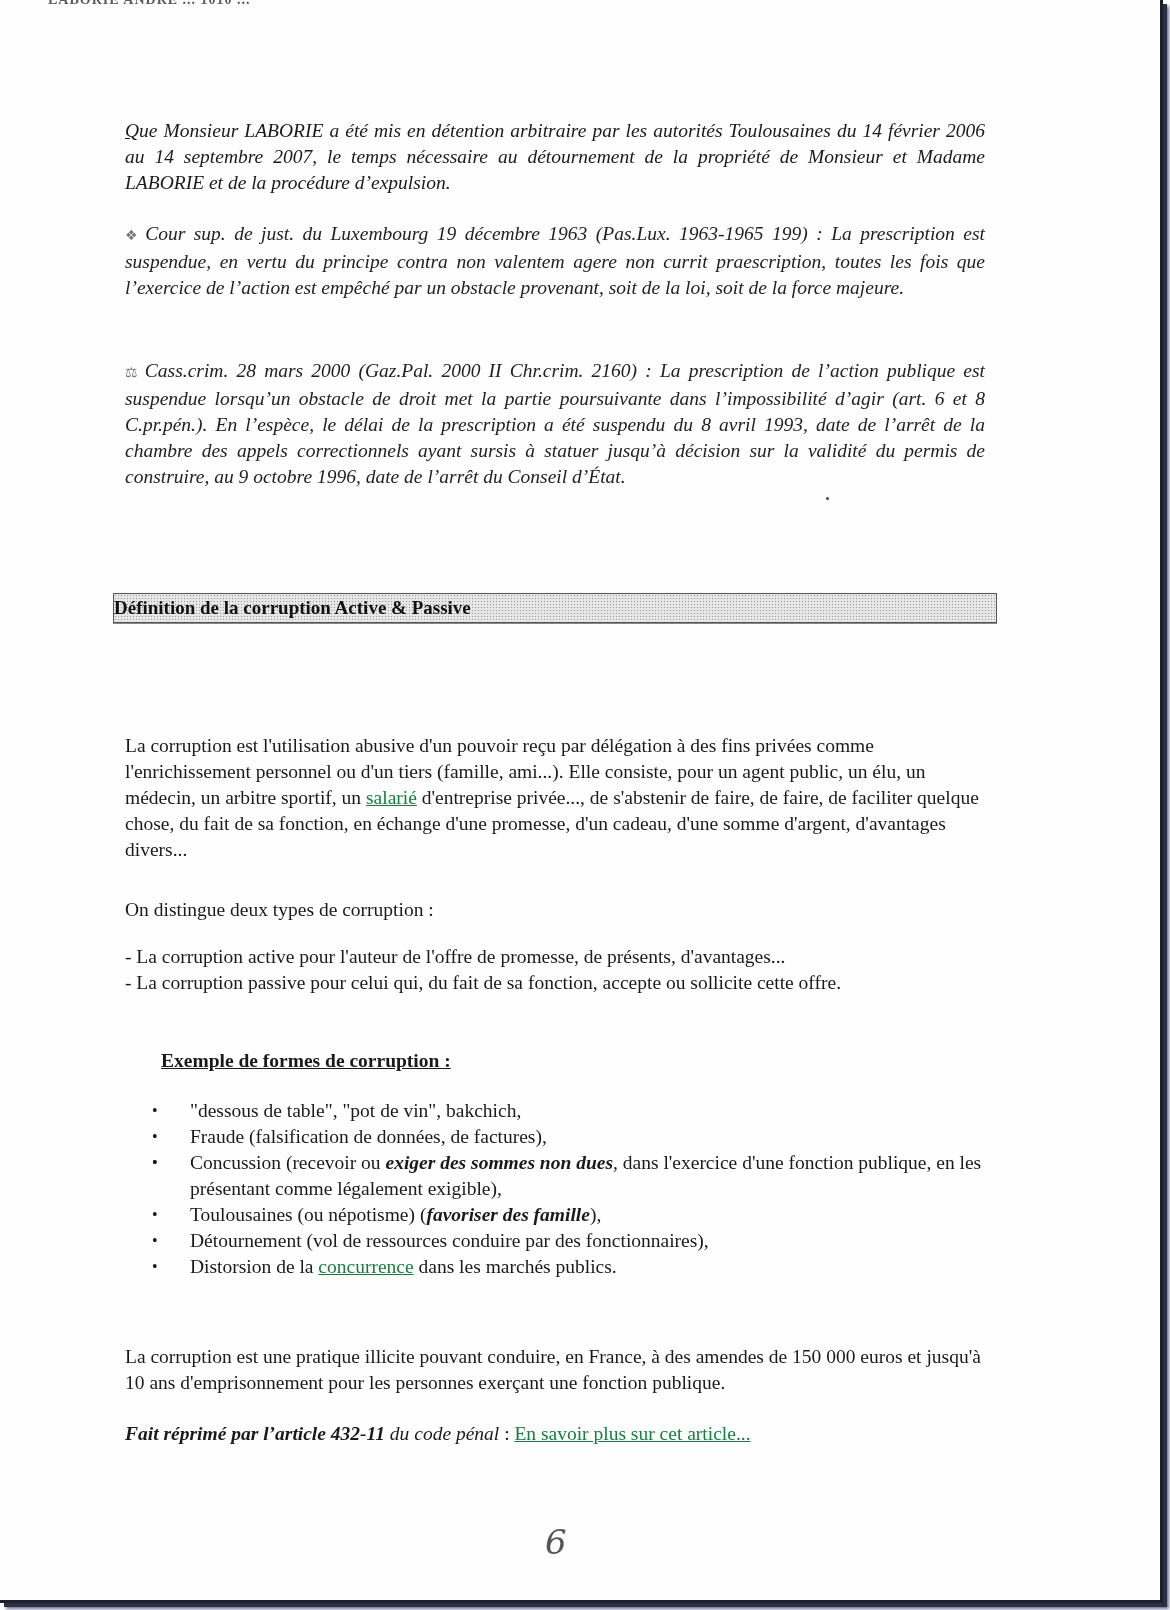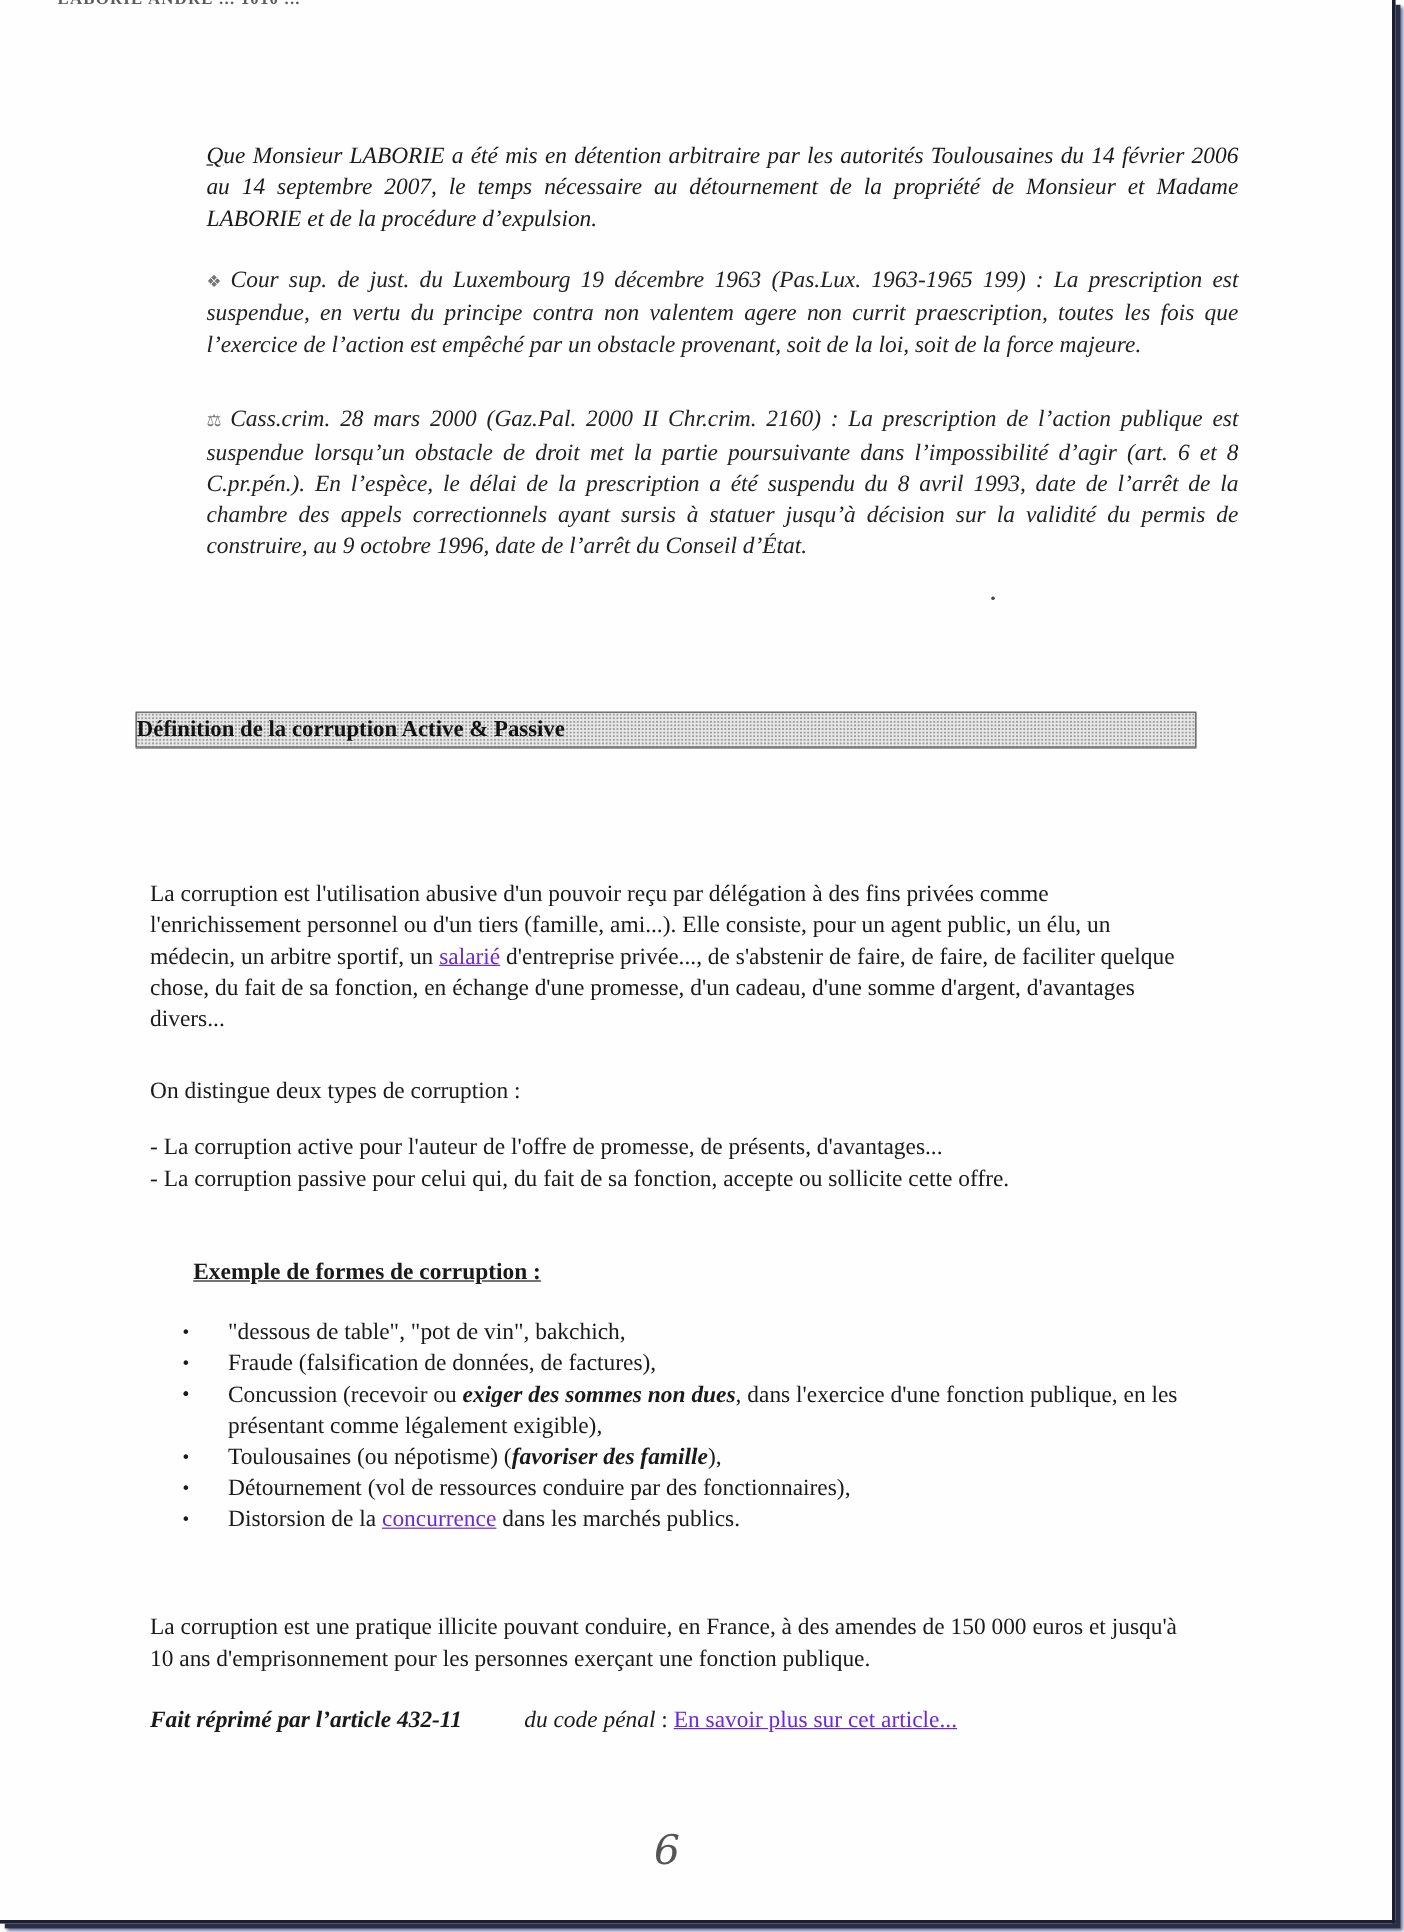--- a/index.html
+++ b/index.html
@@ -14,27 +14,27 @@
     background: #fefefe;
     box-shadow: 4px 4px 0 #2b2f45, 6px 6px 3px #6b7196;
     border-right: 3px solid #1c1f30;
     border-bottom: 3px solid #1c1f30;
   }
   .top-stamp {
     position: absolute; left: 48px; top: -8px; font-size: 14px; font-weight: bold;
     color: #333; letter-spacing: 1px; filter: blur(0.4px); opacity: 0.8;
   }
   .block { position: absolute; left: 125px; width: 860px; }
-  .ital { font-style: italic; margin-left: 47px; }
+  .ital { font-style: italic; }
   .just { text-align: justify; text-align-last: left; }
   .p1 { top: 118px; font-size: 19.5px; line-height: 26px; font-weight: normal; }
   .p1 .first-letter { text-decoration: underline; }
   .cite { font-size: 19.5px; line-height: 26px; color: #222; }
   .cite1 { top: 221px; }
-  .cite2 { top: 337px; }
+  .cite2 { top: 358px; }
   .cite-icon { color: #777; font-style: normal; font-size: 14px; margin-right: 4px; }
   .section-bar {
     position: absolute; left: 113px; top: 593px; width: 882px; height: 28px;
     border: 1px solid #555;
     background-color: #e6e6e6;
     background-image: radial-gradient(#9a9a9a 0.8px, transparent 0.9px);
     background-size: 3px 3px;
     box-shadow: 0 1px 0 #888;
     display: flex; align-items: center; justify-content: flex-start;
   }
@@ -51,21 +51,21 @@
   .ex-list { top: 1098px; left: 150px; width: 840px; list-style: none; margin: 0; padding: 0; }
   .ex-list li { position: relative; padding-left: 40px; font-size: 19.5px; line-height: 26px; }
   .ex-list li .bullet { position: absolute; left: 2px; top: 0; font-size: 16px; }
   .bi { font-style: italic; font-weight: bold; }
   .p-penalty { top: 1344px; }
   .p-article { top: 1423px; font-size: 19.5px; }
   .page-num {
     position: absolute; left: 545px; top: 1522px; font-size: 34px; font-style: italic;
     color: #555; font-family: "DejaVu Serif", serif;
   }
-  .link { text-decoration: underline; color: #6d28d9; cursor: pointer; }
+  .link { text-decoration: underline; color: #15803d; cursor: pointer; }
   .speck { position: absolute; width: 3px; height: 3px; background: #444; border-radius: 50%; }
 </style>
 </head>
 <body>
 
 <div class="page">
   <div class="top-stamp">LABORIE ANDRE ... 1010 ...</div>
 
   <div class="block p1 ital just"><span class="first-letter">Q</span><span>ue Monsieur LABORIE a été mis en détention arbitraire par les autorités Toulousaines du 14 février 2006 au 14 septembre 2007, le temps nécessaire au détournement de la propriété de Monsieur et Madame LABORIE et de la procédure d’expulsion.</span></div>
 

